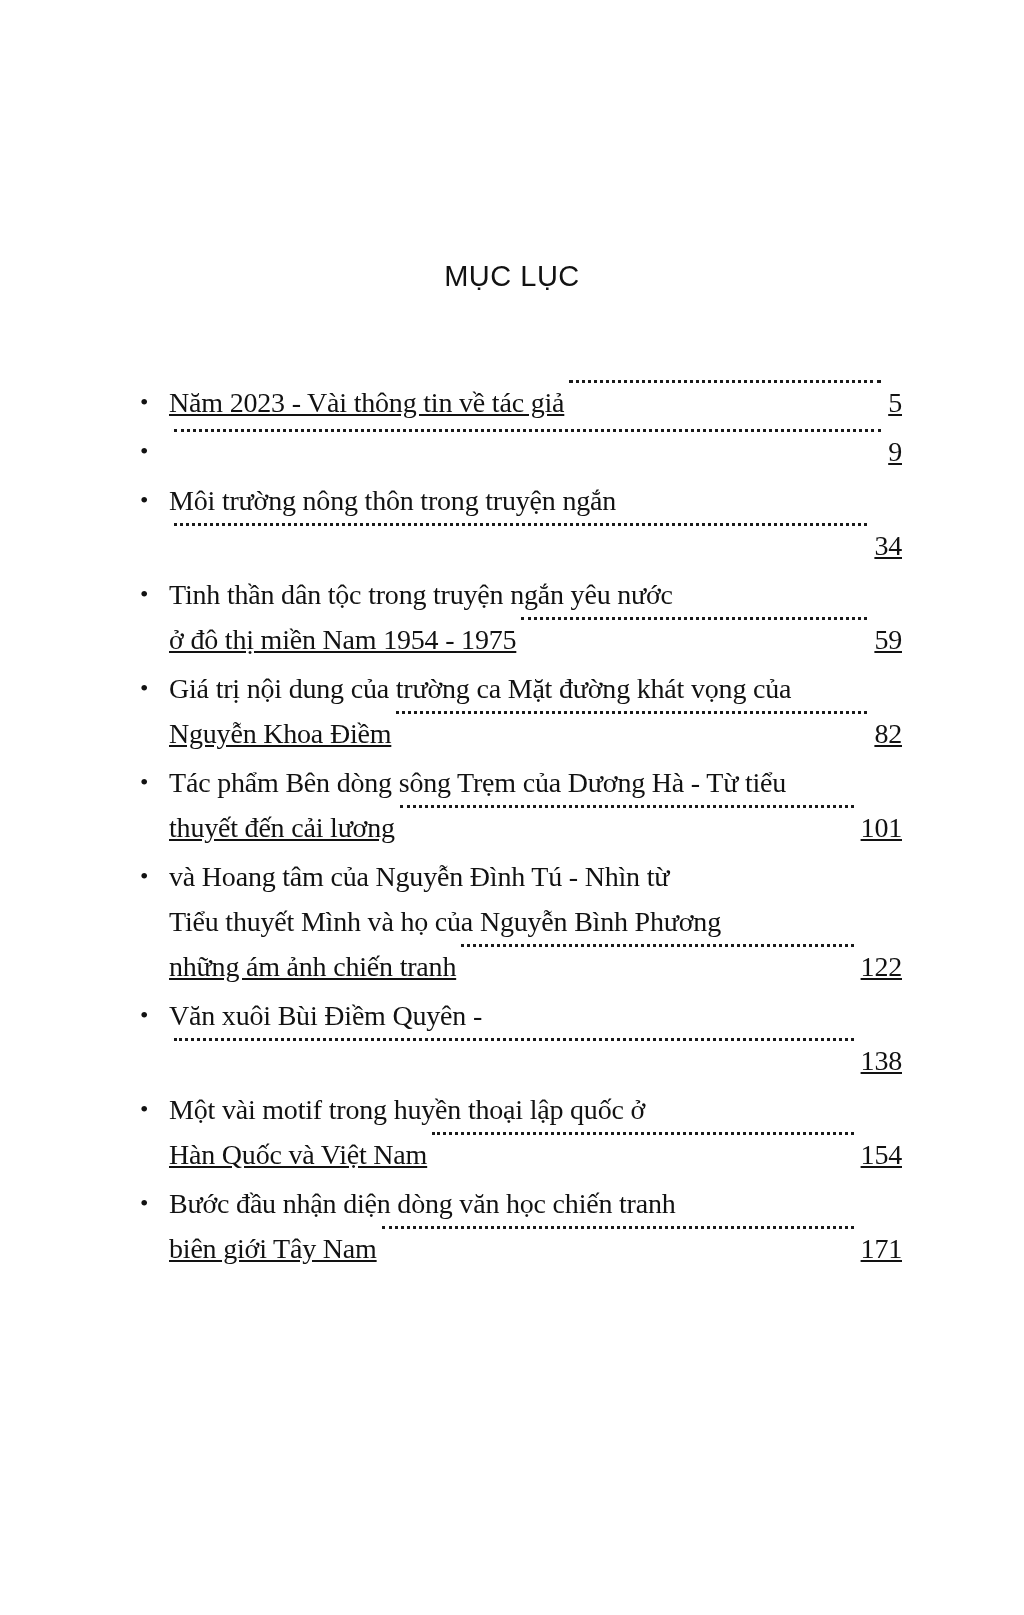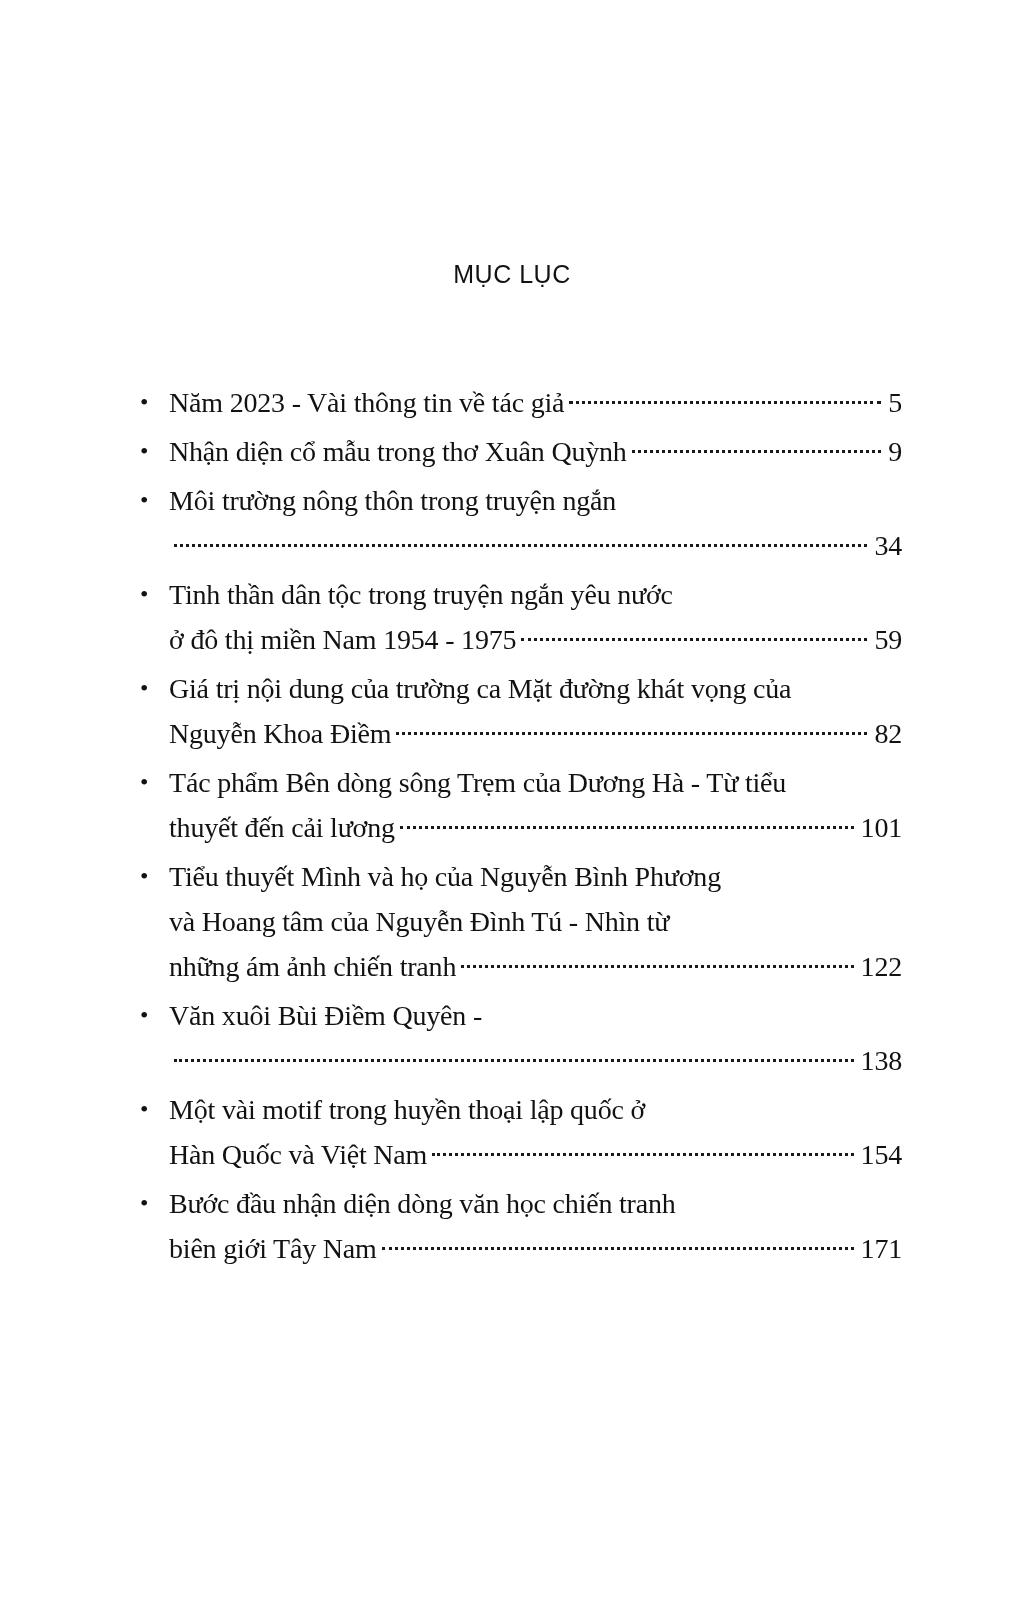--- a/index.html
+++ b/index.html
@@ -21,21 +21,21 @@
     width: 1024px;
     height: 1615px;
   }
   .doc-title {
     position: absolute;
     top: 260px;
     left: 0;
     width: 1024px;
     text-align: center;
     font-family: "Liberation Sans", sans-serif;
-    font-size: 25px;
+    font-size: 29px;
     font-weight: 500;
     letter-spacing: 0.5px;
     color: #121212;
   }
   .toc {
     position: absolute;
     top: 380px;
     left: 140px;
     width: 762px;
   }
@@ -55,21 +55,22 @@
     min-width: 0;
   }
   .ln {
     font-size: 28px;
     line-height: 45px;
     letter-spacing: -0.2px;
     white-space: nowrap;
   }
   .ln.last {
     display: flex;
-    align-items: center;
+    align-items: flex-start;
+    text-decoration: underline;
   }
   .ln .it {
   }
   .leader {
     flex: 1 1 auto;
     min-width: 12px;
     border-bottom: 3px dotted #1a1a1a;
     margin: 0 7px 1px 5px;
     height: 0;
   }
@@ -95,21 +96,20 @@
           <span class="leader"></span>
           <span class="pg">5</span>
         </div>
       </div>
     </div>
 
     <div class="item">
       <div class="bullet">•</div>
       <div class="body-col">
         <div class="ln last">
-          <span>Nhận diện cổ mẫu trong thơ Xuân Quỳnh</span>
           <span class="leader"></span>
           <span class="pg">9</span>
         </div>
       </div>
     </div>
 
     <div class="item">
       <div class="bullet">•</div>
       <div class="body-col">
         <div class="ln">
@@ -161,24 +161,24 @@
           <span class="leader"></span>
           <span class="pg">101</span>
         </div>
       </div>
     </div>
 
     <div class="item">
       <div class="bullet">•</div>
       <div class="body-col">
         <div class="ln">
+          <span>và </span><span class="it">Hoang tâm</span><span> của Nguyễn Đình Tú - Nhìn từ</span>
+        </div>
+        <div class="ln">
           <span>Tiểu thuyết </span><span class="it">Mình và họ</span><span> của Nguyễn Bình Phương</span>
-        </div>
-        <div class="ln">
-          <span>và </span><span class="it">Hoang tâm</span><span> của Nguyễn Đình Tú - Nhìn từ</span>
         </div>
         <div class="ln last">
           <span>những ám ảnh chiến tranh</span>
           <span class="leader"></span>
           <span class="pg">122</span>
         </div>
       </div>
     </div>
 
     <div class="item">

